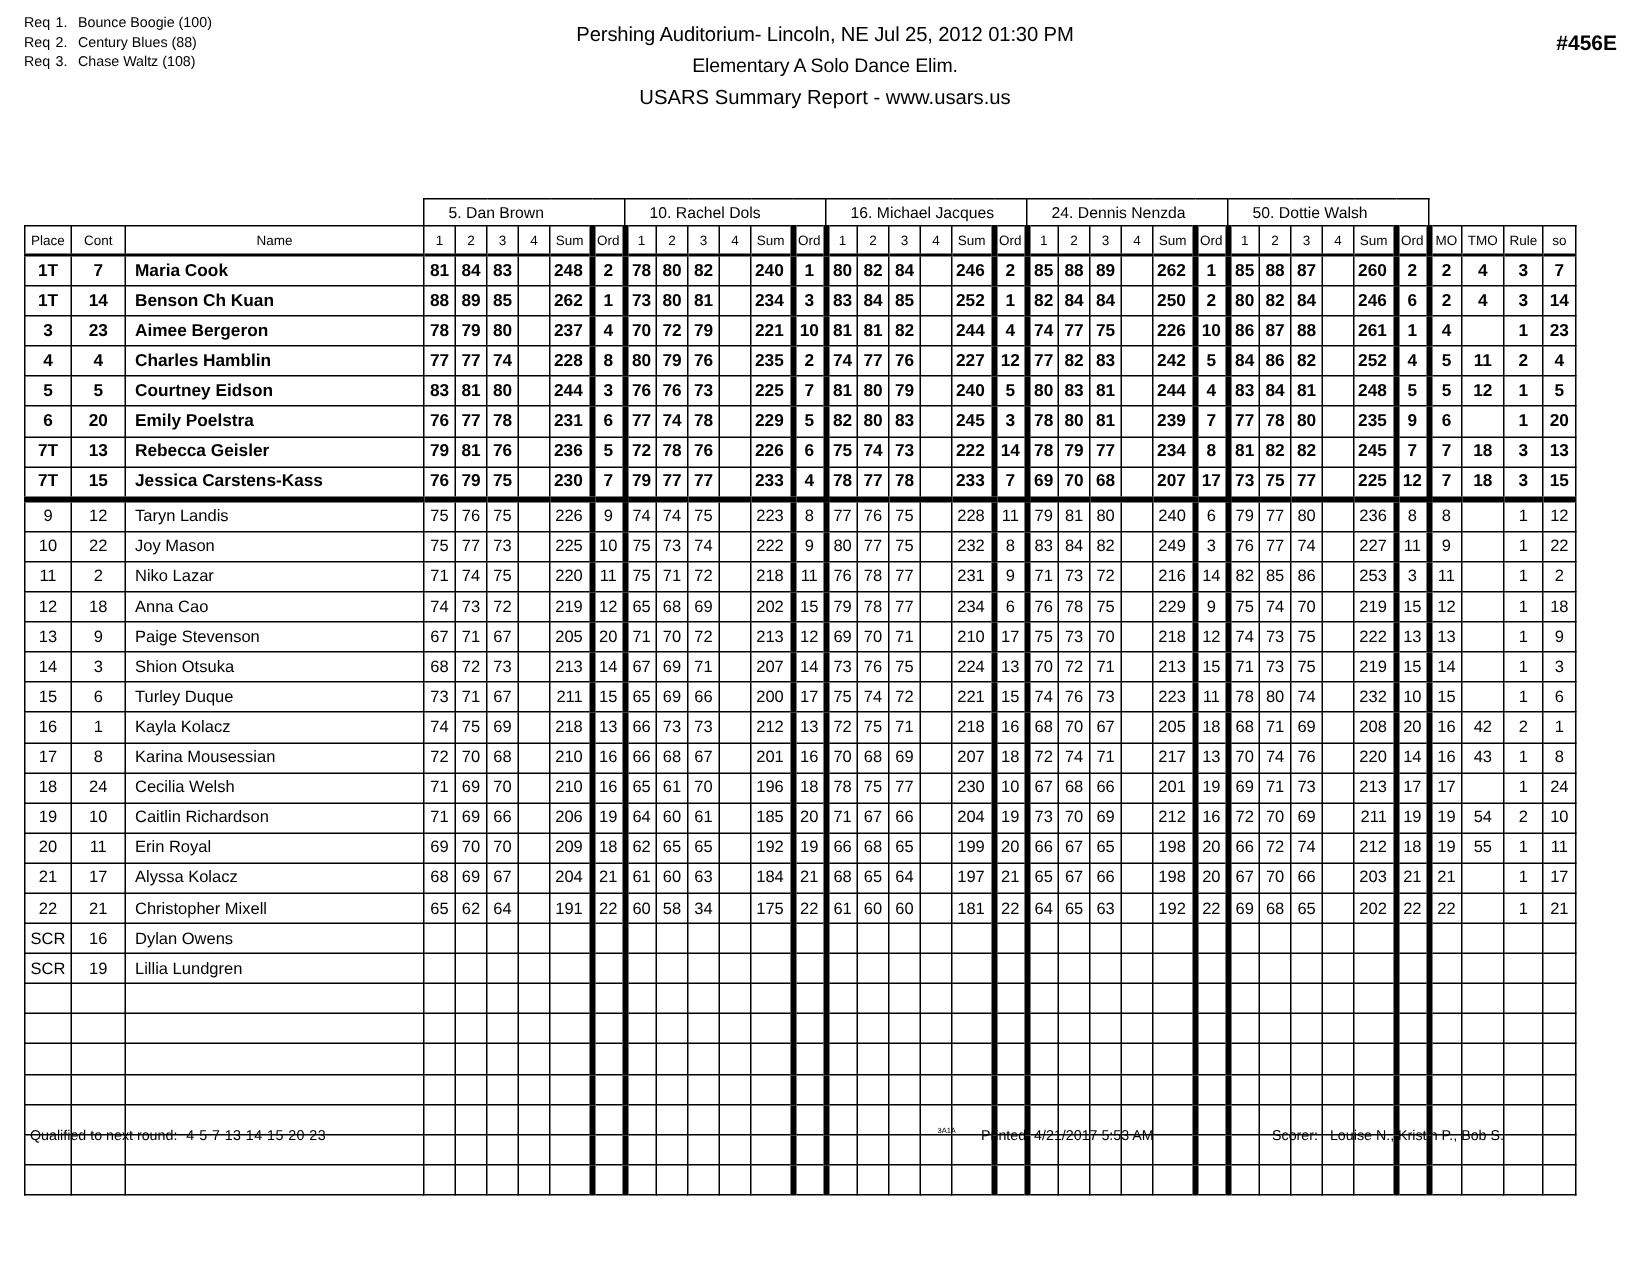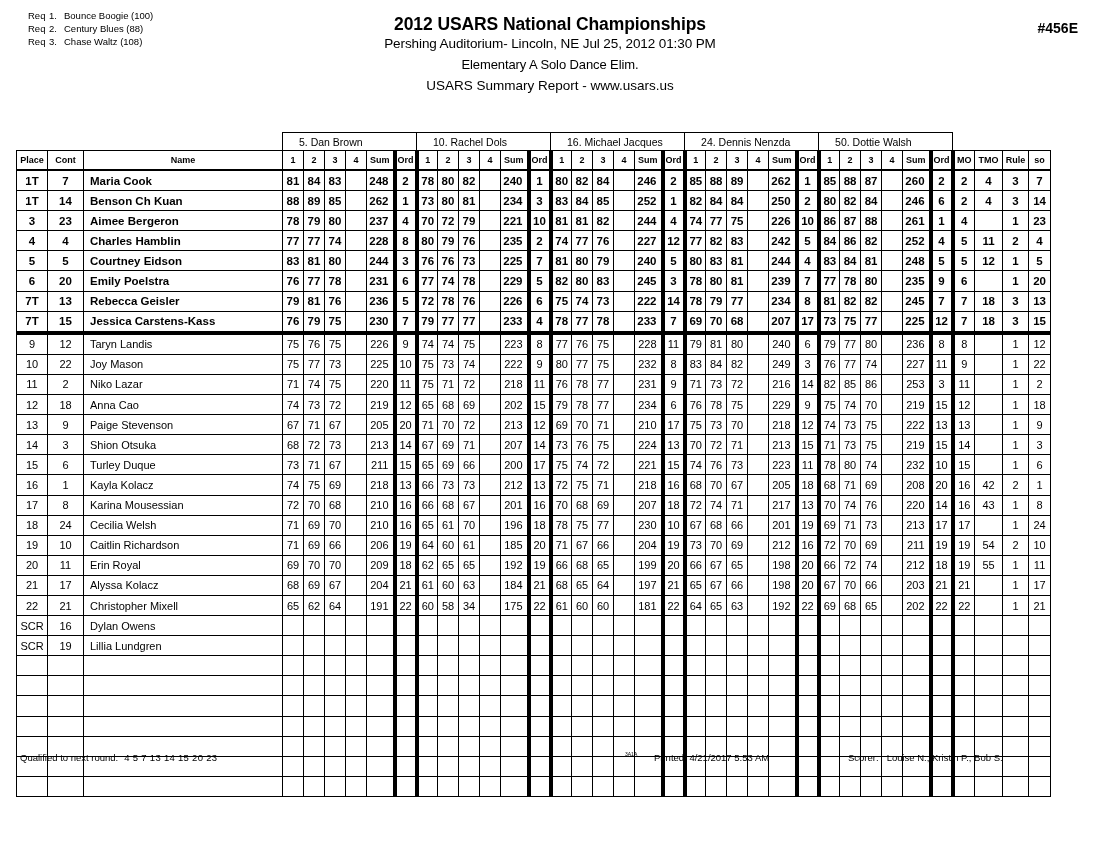--- a/index.html
+++ b/index.html
@@ -21,21 +21,20 @@
     position: relative;
     height: 118px;
   }
   #req-list {
     position: absolute;
     left: 16px;
     top: 9px;
     font-size: 9.5px;
     line-height: 13.2px;
     white-space: nowrap;
-    margin-left: 12px;
   }
   .req-line { display: block; }
   .req-lbl { display: inline-block; width: 21px; }
   .req-num { display: inline-block; width: 15px; }
 
   #title-block {
     position: absolute;
     left: 0;
     right: 0;
     top: 14px;
@@ -133,21 +132,21 @@
   }
   tr.data-row.qual td {
     font-weight: bold;
     font-size: 11.5px;
   }
   tr.blank-row td {
     height: 19.1px;
   }
   .ord-cell  { border-left: 4px solid #000 !important; border-right: 4px solid #000 !important; }
   tr.cut-line td { border-bottom: 4px solid #000 !important; }
-  tr.head-bottom td { border-bottom: 2px solid #000 !important; font-weight: bold; }
+  tr.head-bottom td { border-bottom: 2px solid #000 !important; }
 
   
   #footer {
     position: absolute;
     left: 16px;
     top: 752px;
     width: 1029px;
     height: 16px;
     font-size: 9.5px;
   }
@@ -169,21 +168,20 @@
     </span>
     <span class="req-line">
       <span class="req-lbl">Req</span><span class="req-num">2.</span><span>Century Blues (88)</span>
     </span>
     <span class="req-line">
       <span class="req-lbl">Req</span><span class="req-num">3.</span><span>Chase Waltz (108)</span>
     </span>
   </div>
 
   <div id="title-block">
-    <div id="main-title">2012 USARS National Championships</div>
     <div id="venue-line">Pershing Auditorium- Lincoln, NE  Jul 25, 2012  01:30 PM</div>
     <div id="event-title">Elementary A Solo Dance Elim.</div>
     <div id="report-line">USARS Summary Report - www.usars.us</div>
   </div>
 
   <div id="event-number">#456E</div>
 </div>
 
 <div id="sheet">
   <table class="grid">

